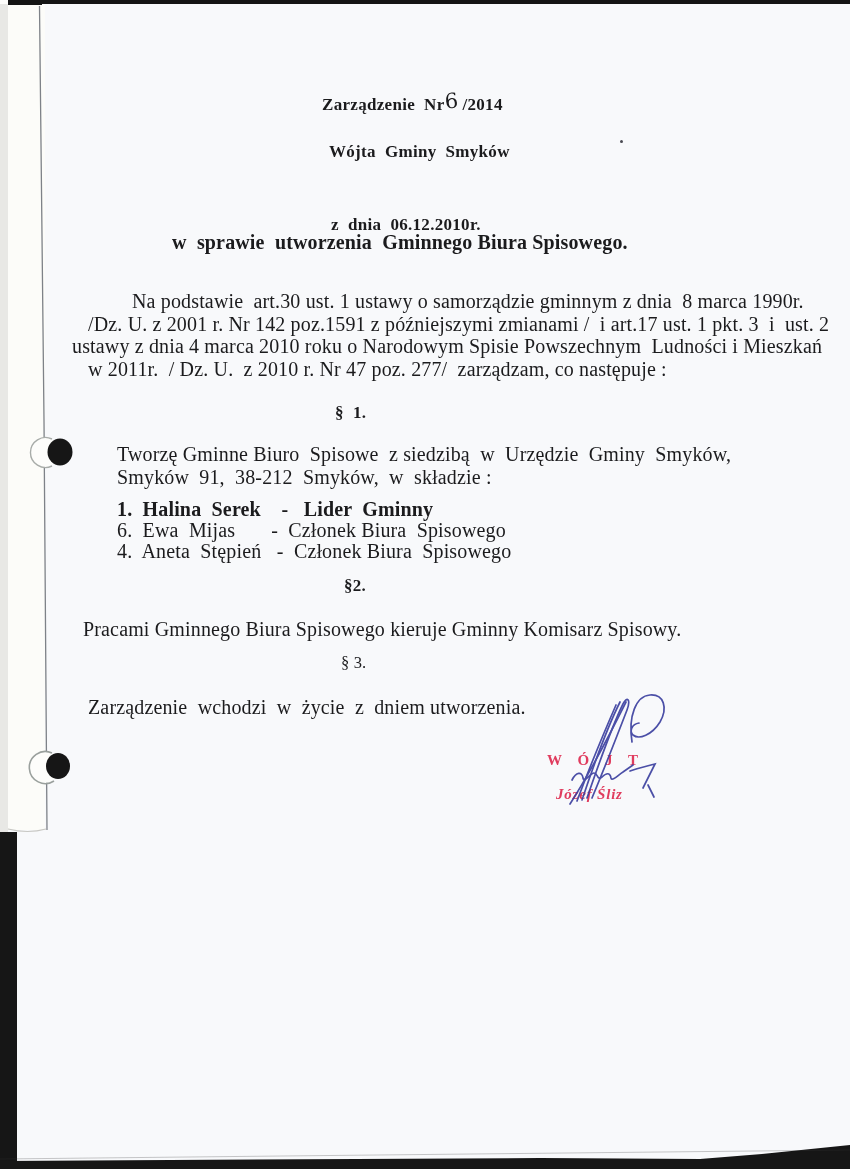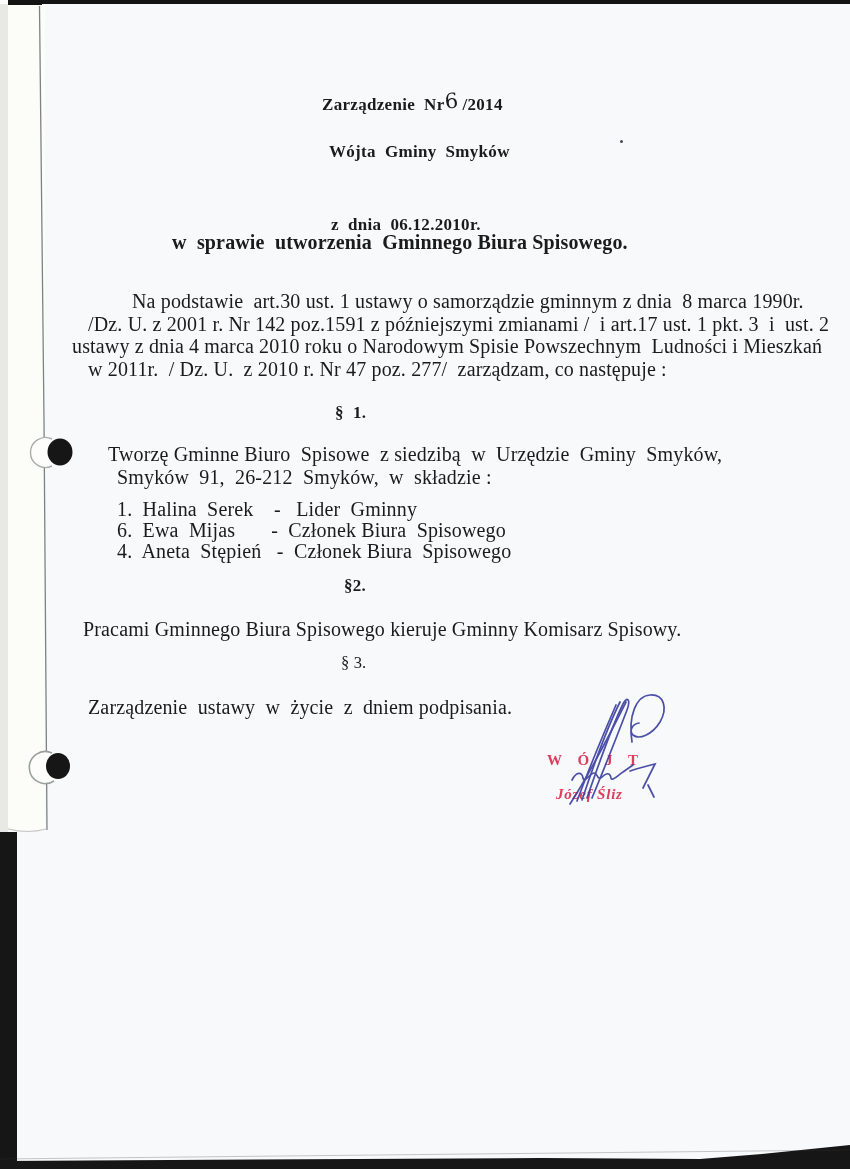--- a/index.html
+++ b/index.html
@@ -81,32 +81,32 @@
 <div class="abs t-head" style="left:331px; top:179px;margin-top:36px;">z  dnia  06.12.2010r.</div>
 
 <div class="abs t-body t-bold" style="left:172px; top:231px;">w  sprawie  utworzenia  Gminnego Biura Spisowego.</div>
 
 <div class="abs t-body" style="left:132px; top:290px;">Na podstawie  art.30 ust. 1 ustawy o samorządzie gminnym z dnia  8 marca 1990r.</div>
 <div class="abs t-body" style="left:88px; top:313px;text-align:center;">/Dz. U. z 2001 r. Nr 142 poz.1591 z późniejszymi zmianami /  i art.17 ust. 1 pkt. 3  i  ust. 2</div>
 <div class="abs t-body" style="left:72px; top:335px;">ustawy z dnia 4 marca 2010 roku o Narodowym Spisie Powszechnym  Ludności i Mieszkań</div>
 <div class="abs t-body" style="left:88px; top:358px;">w 2011r.  / Dz. U.  z 2010 r. Nr 47 poz. 277/  zarządzam, co następuje :</div>
 
 <div class="abs t-head" style="left:335px; top:403px;">§  1.</div>
-<div class="abs t-body" style="left:108px; top:443px;">Tworzę Gminne Biuro  Spisowe  z siedzibą  w  Urzędzie  Gminy  Smyków,</div>
-<div class="abs t-body" style="left:117px; top:466px;">Smyków  91,  26-212  Smyków,  w  składzie :</div>
+<div class="abs t-body" style="left:117px; top:443px;">Tworzę Gminne Biuro  Spisowe  z siedzibą  w  Urzędzie  Gminy  Smyków,</div>
+<div class="abs t-body" style="left:117px; top:466px;">Smyków  91,  38-212  Smyków,  w  składzie :</div>
 
-<div class="abs t-body" style="left:117px; top:498px;">1.  Halina  Serek    -   Lider  Gminny</div>
+<div class="abs t-body" style="left:117px; top:498px;font-weight:bold;">1.  Halina  Serek    -   Lider  Gminny</div>
 <div class="abs t-body" style="left:117px; top:519px;">6.  Ewa  Mijas       -  Członek Biura  Spisowego</div>
 <div class="abs t-body" style="left:117px; top:540px;">4.  Aneta  Stępień   -  Członek Biura  Spisowego</div>
 
 <div class="abs t-head" style="left:344px; top:576px;">§2.</div>
 <div class="abs t-body" style="left:83px; top:618px;">Pracami Gminnego Biura Spisowego kieruje Gminny Komisarz Spisowy.</div>
 
 <div class="abs t-body" style="left:341px; top:653px; font-size:16.5px;">§ 3.</div>
-<div class="abs t-body" style="left:88px; top:696px;">Zarządzenie  ustawy  w  życie  z  dniem podpisania.</div>
+<div class="abs t-body" style="left:88px; top:696px;">Zarządzenie  wchodzi  w  życie  z  dniem utworzenia.</div>
 
 <div class="abs stamp-title" style="left:547px; top:752px;">W Ó J T</div>
 <div class="abs signer-name" style="left:556px; top:786px;">Józef Śliz</div>
 
 <svg class="svg-layer" style="left:540px; top:688px;" width="180" height="130" viewBox="0 0 180 130">
   <g stroke="#3d41a0" stroke-width="1.7" fill="none" stroke-linecap="round" opacity="0.92">
     <path d="M 47 110 C 58 78, 72 38, 83 16 C 87 8, 91 11, 87 22 C 77 48, 62 86, 52 110"></path>
     <path d="M 42 112 C 54 76, 70 34, 80 14"></path>
     <path d="M 37 113 C 50 78, 66 40, 76 17"></path>
     <path d="M 30 116 C 48 88, 72 42, 86 14"></path>

